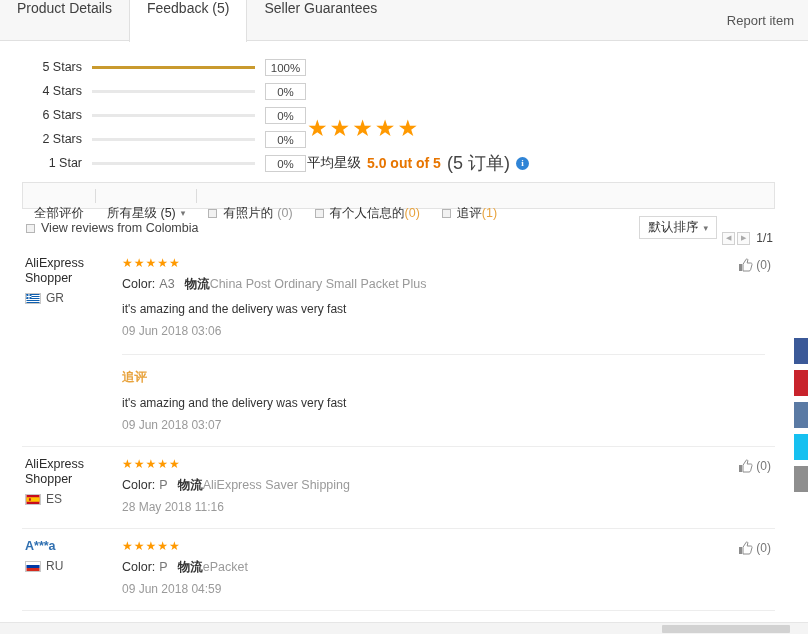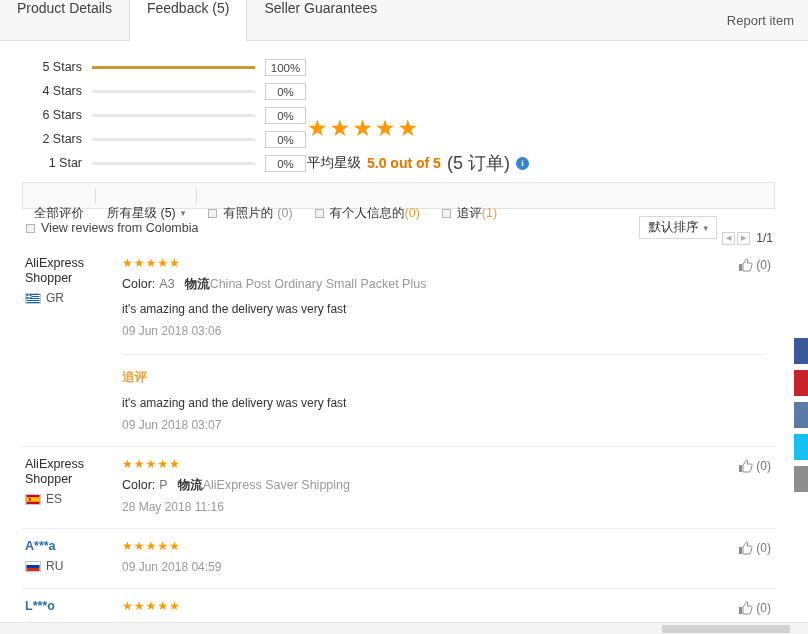--- a/index.html
+++ b/index.html
@@ -349,20 +349,21 @@
             <svg class="flag" viewBox="0 0 16 11" width="16" height="11">
               <rect width="16" height="11" fill="#fff"></rect>
               <rect y="3.67" width="16" height="3.67" fill="#0039a6"></rect>
               <rect y="7.34" width="16" height="3.66" fill="#d52b1e"></rect>
             </svg>
             <span class="cc">RU</span>
           </div>
         </div>
         <div class="rbody">
           <div class="smallstars">★★★★★</div>
+          <div class="attr-line"><span class="attr-key">Color:</span><span class="attr-val" style="margin-left:4px">P</span><span class="attr-wuliu">物流</span><span class="attr-ship">ePacket</span></div>
           <div class="rdate">09 Jun 2018 04:59</div>
           <div style="height:14px"></div>
         </div>
         <div class="helpful">
           <svg class="thumb" width="15" height="14" viewBox="0 0 15 14">
             <path d="M1 6h3v7H1z" fill="#8c8c8c"></path>
             <path d="M5 6.2 L8.2 1.2 C8.9 0.5 10 1.1 9.8 2 L9.2 5 h3.6 c0.9 0 1.5 0.8 1.2 1.6 l-1.4 5.2 c-0.2 0.7 -0.8 1.2 -1.5 1.2 H5 z" fill="none" stroke="#8c8c8c" stroke-width="1"></path>
           </svg>
           <span>(0)</span>
         </div>

